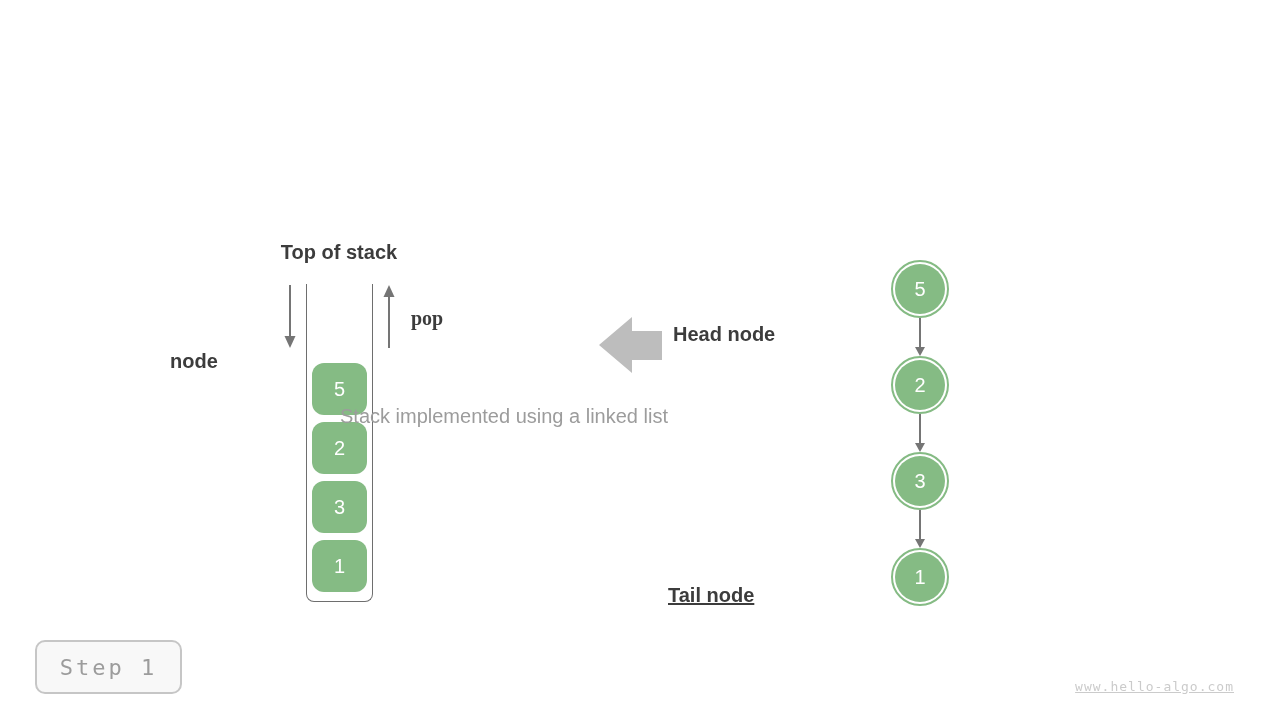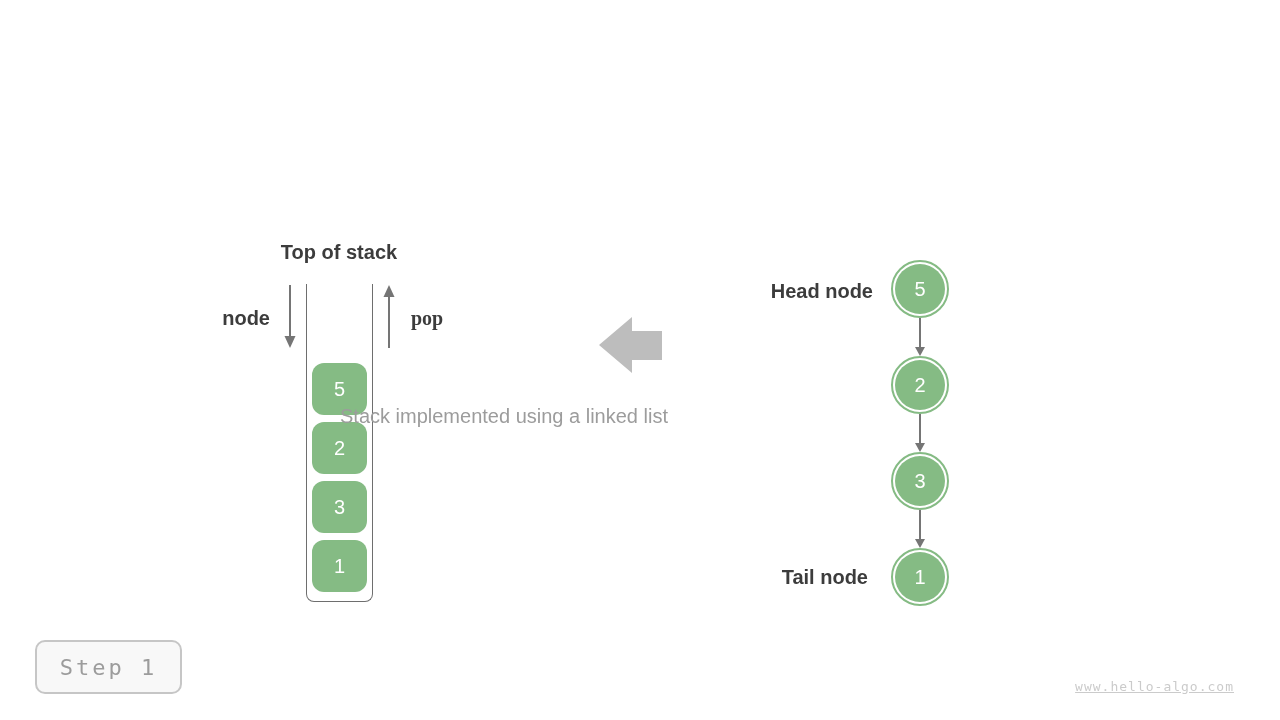--- a/index.html
+++ b/index.html
@@ -16,28 +16,28 @@
     --watermark-gray:#cbcbcb;
     --canvas-bg:#ffffff;
   }
   *{margin:0;padding:0;box-sizing:border-box;}
   html,body{width:1280px;height:720px;overflow:hidden;}
   body{font-family:"Liberation Sans", sans-serif;background:var(--canvas-bg);}
   .canvas{position:relative;width:1280px;height:720px;background:var(--canvas-bg);}
 
   .lbl{position:absolute;font-weight:bold;font-size:20px;color:var(--label-dark);line-height:1.2;}
   .lbl.center{text-align:center;}
-  .lbl.right{text-align:right;}
+  .lbl.right{margin-top:43px;}
 
   .top-label{left:239px;top:240px;width:200px;}
   .bottom-label{left:239px;top:616px;width:200px;}
   .push-label{left:170px;top:306px;width:100px;}
   .pop-label{left:411px;top:306px;width:100px;font-family:Liberation Serif, serif;}
   .head-label{left:673px;top:279px;width:200px;}
-  .tail-label{left:668px;top:565px;width:200px;}
+  .tail-label{left:668px;top:540px;width:200px;text-decoration:underline;}
 
   .stack-container{
     position:absolute;left:306px;top:284px;width:67px;height:318px;
     border-left:1.5px solid var(--wall-gray);
     border-right:1.5px solid var(--wall-gray);
     border-bottom:1.5px solid var(--wall-gray);
     border-bottom-left-radius:8px;border-bottom-right-radius:8px;
     display:flex;flex-direction:column;justify-content:flex-end;align-items:center;
     gap:7px;padding-bottom:9px;
   }

